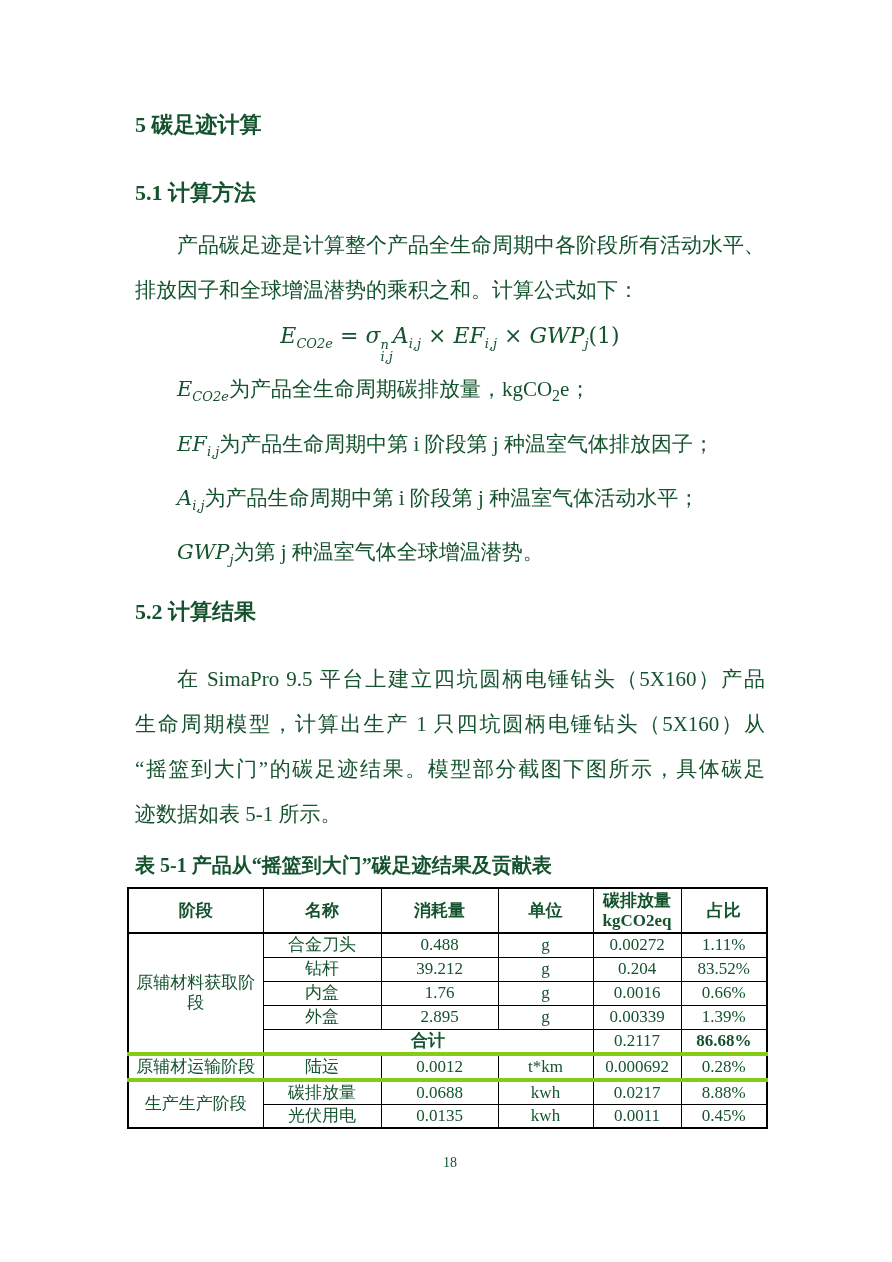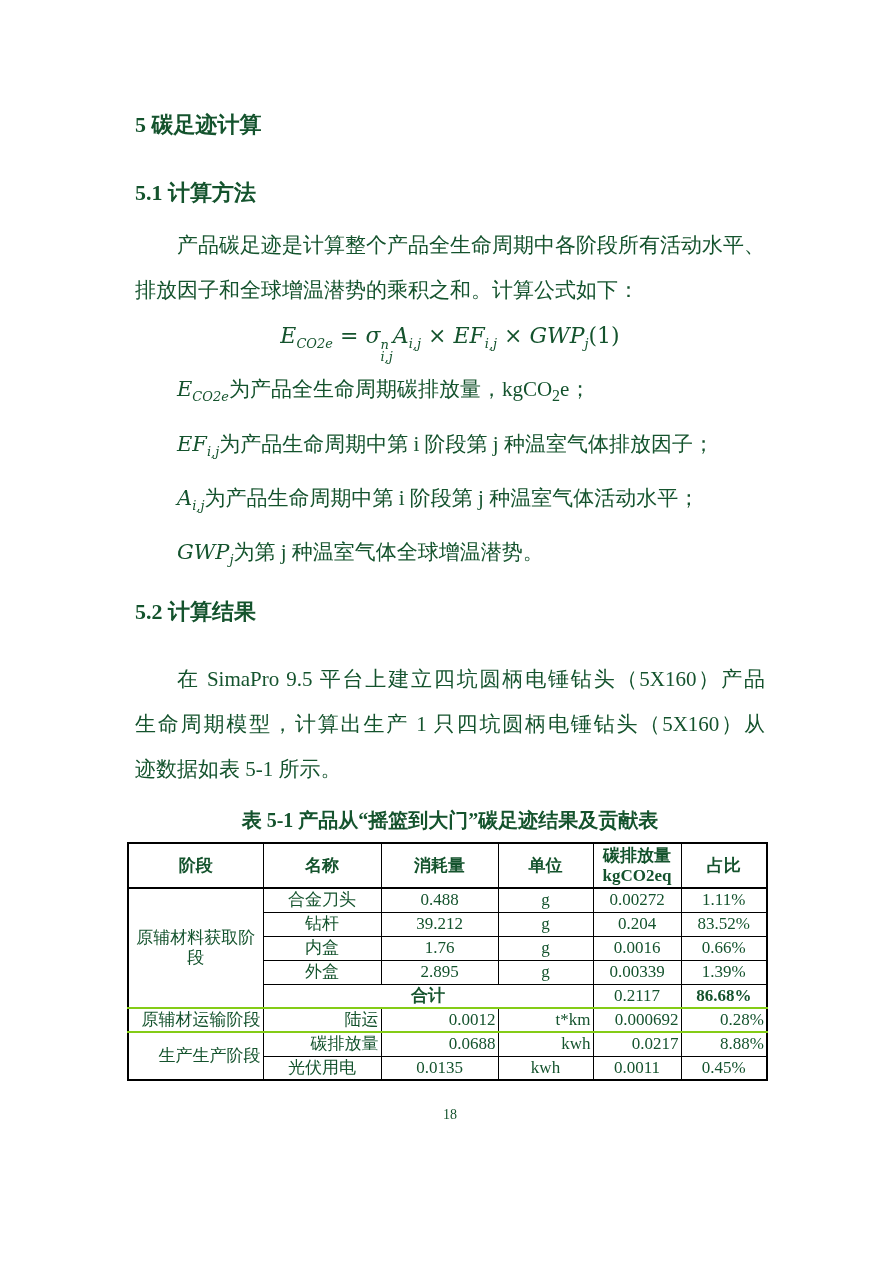--- a/index.html
+++ b/index.html
@@ -57,21 +57,21 @@
     font-size: 21px;
     line-height: 46px;
     padding-left: 42px;
   }
   .def-line .var { font-style: italic; font-family: "DejaVu Serif", serif; }
   .def-line sub { font-size: 13px; font-style: italic; font-family: "DejaVu Serif", serif; }
   .def-line sub.plain { font-style: normal; font-size: 16px; font-family: inherit; }
   .tbl-title {
     font-size: 20px;
     font-weight: bold;
-    text-align: center;
+    text-align: left;
     line-height: 22px;
     margin-top: 17px;
     margin-bottom: 11px;
   }
   table.data {
     border-collapse: collapse;
     table-layout: fixed;
     width: 641px;
     margin-left: -8px;
     border: 2px solid #000;
@@ -87,21 +87,21 @@
   }
   table.data thead th {
     font-weight: bold;
     height: 45px;
     line-height: 20px;
     white-space: pre-line;
     border-bottom: 2px solid #000;
   }
   table.data tbody td { height: 24px; line-height: 22px; }
   table.data td.stage-cell { line-height: 20px; }
-  table.data tr.sep td { border-top: 2px solid #84cc16; text-align: right; }
+  table.data tr.sep td { border-top: 4px solid #84cc16; }
   table.data .bold { font-weight: bold; }
   .page-num {
     text-align: center;
     font-size: 14px;
     line-height: 16px;
     margin-top: 26px;
   }
 </style>
 </head>
 <body>
@@ -127,20 +127,21 @@
     <div class="def-line"><span class="var">EF</span><sub>i,j</sub><span>为产品生命周期中第 i 阶段第 j 种温室气体排放因子；</span></div>
 
     <div class="def-line"><span class="var">A</span><sub>i,j</sub><span>为产品生命周期中第 i 阶段第 j 种温室气体活动水平；</span></div>
 
     <div class="def-line"><span class="var">GWP</span><sub>j</sub><span>为第 j 种温室气体全球增温潜势。</span></div>
 
     <h2 class="h2 h2-results">5.2 计算结果</h2>
 
     <p class="line indent fill">在 SimaPro 9.5 平台上建立四坑圆柄电锤钻头（5X160）产品</p>
     <p class="line fill">生命周期模型，计算出生产 1 只四坑圆柄电锤钻头（5X160）从</p>
+    <p class="line fill">“摇篮到大门”的碳足迹结果。模型部分截图下图所示，具体碳足</p>
     <p class="line">迹数据如表 5-1 所示。</p>
 
     <div class="tbl-title">表 5-1 产品从“摇篮到大门”碳足迹结果及贡献表</div>
 
     <table class="data">
       <colgroup>
         <col style="width:135px">
           <col style="width:118px">
           <col style="width:117px">
         <col style="width:95px">

